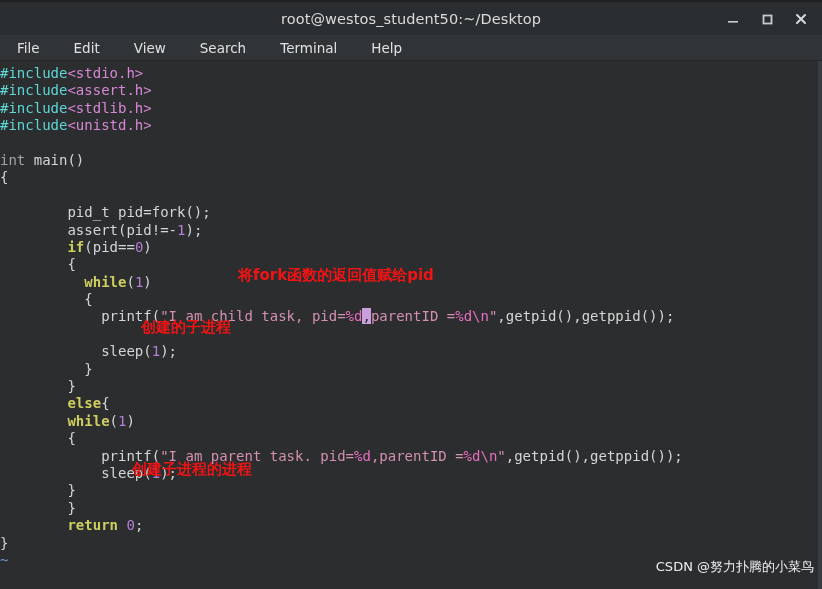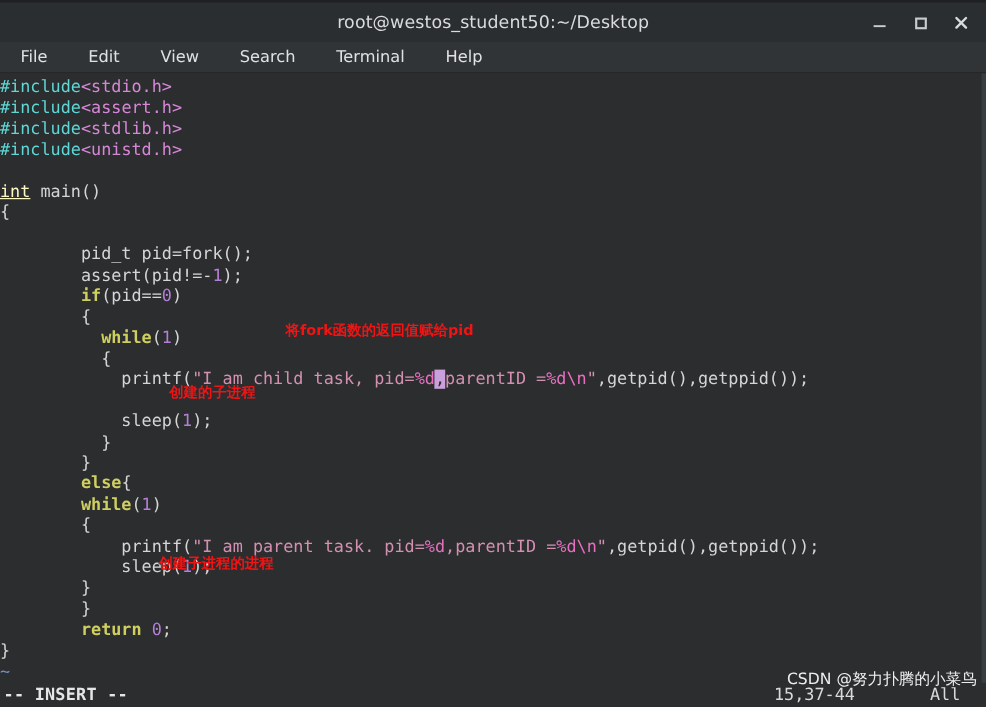--- a/index.html
+++ b/index.html
@@ -100,40 +100,40 @@
     position: relative;
     height: 17.4px;
     white-space: pre;
     padding-left: 0;
     color: #d0d0d0;
   }
 
   
   .c-pre     { color: #5fd7d7; }   
   .c-header  { color: #d787d7; }   
-  .c-type    { color: #fef9c3; text-decoration: underline; }   
+  .c-type    { color: #a3a3a3; }   
   .c-plain   { color: #d5d5d5; }
   .c-kw      { color: #cfcf5f; font-weight: bold; }   
   .c-num     { color: #b57fd8; }   
   .c-str     { color: #d490b0; }   
   .c-fmt     { color: #e86fc0; }   
   .c-tilde   { color: #6f8fbf; }   
 
   .cursor {
     background: #c9a0dc;
     color: #2b2d2f;
   }
 
   
   .annot {
     position: absolute;
     color: #f01414;
     font-family: "DejaVu Sans", "Liberation Sans", sans-serif;
     font-weight: bold;
-    font-size: 12px;
+    font-size: 15px;
     white-space: nowrap;
     letter-spacing: 0px;
     user-select: none;
   }
 
   
   #statusline {
     position: absolute;
     left: 0;
     right: 0;
@@ -259,22 +259,17 @@
     <div class="line"><span class="c-plain">        }</span></div>
     <div class="line"><span class="c-plain">        }</span></div>
     <div class="line"><span class="c-kw">        return </span><span class="c-num">0</span><span class="c-plain">;</span></div>
     <div class="line"><span class="c-plain">}</span></div>
     <div class="line"><span class="c-tilde">~</span></div>
 
     <div class="annot" style="left:238px; top:206px;">将fork函数的返回值赋给pid</div>
     <div class="annot" style="left:141px; top:258px;">创建的子进程</div>
     <div class="annot" style="left:132px; top:400px;">创建子进程的进程</div>
 
-    <div id="statusline">
-      <div id="status-mode">-- INSERT --</div>
-      <div id="status-pos">15,37-44</div>
-      <div id="status-scroll">All</div>
-    </div>
 
     <div id="watermark">CSDN @努力扑腾的小菜鸟</div>
 
   </div>
 </div>
 
 </body></html>

